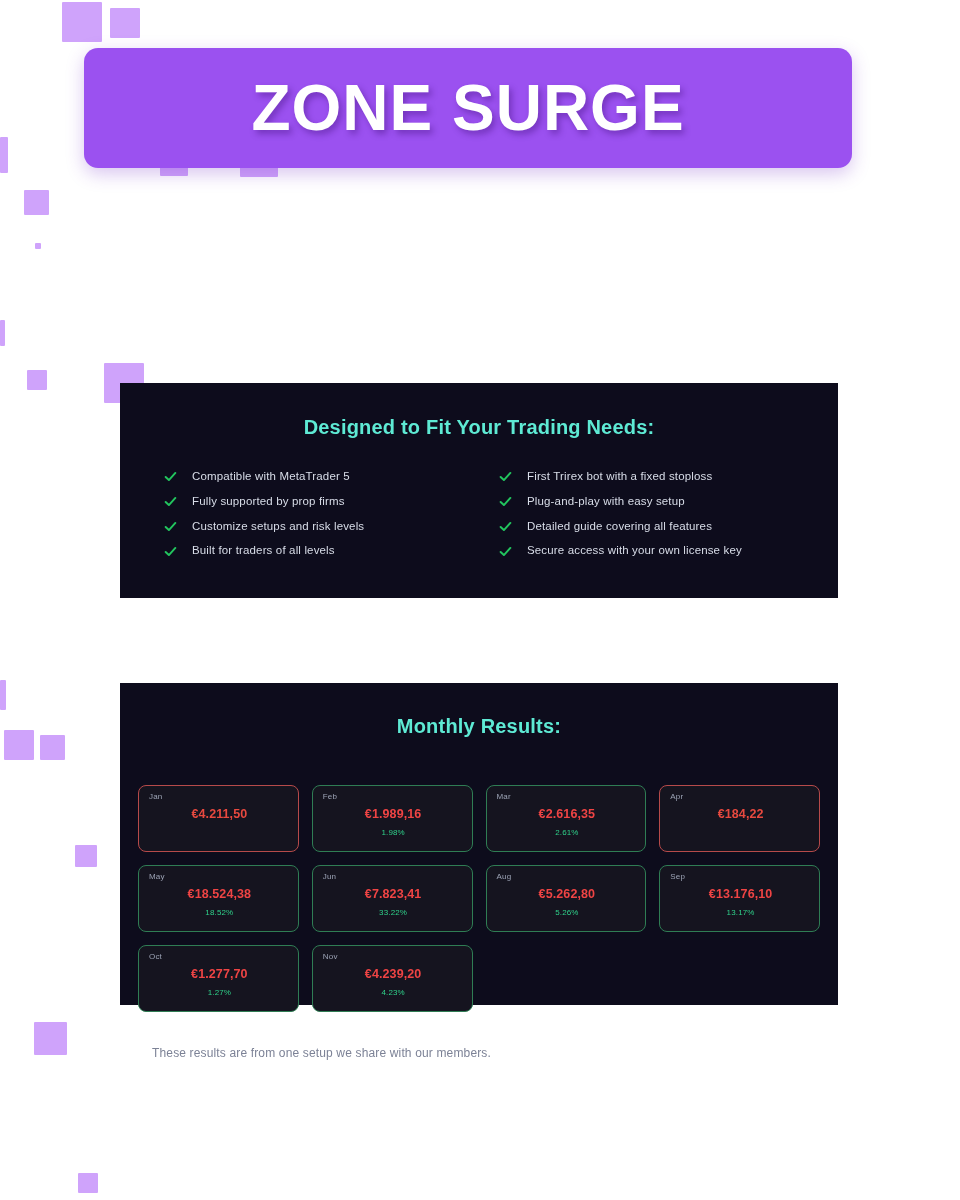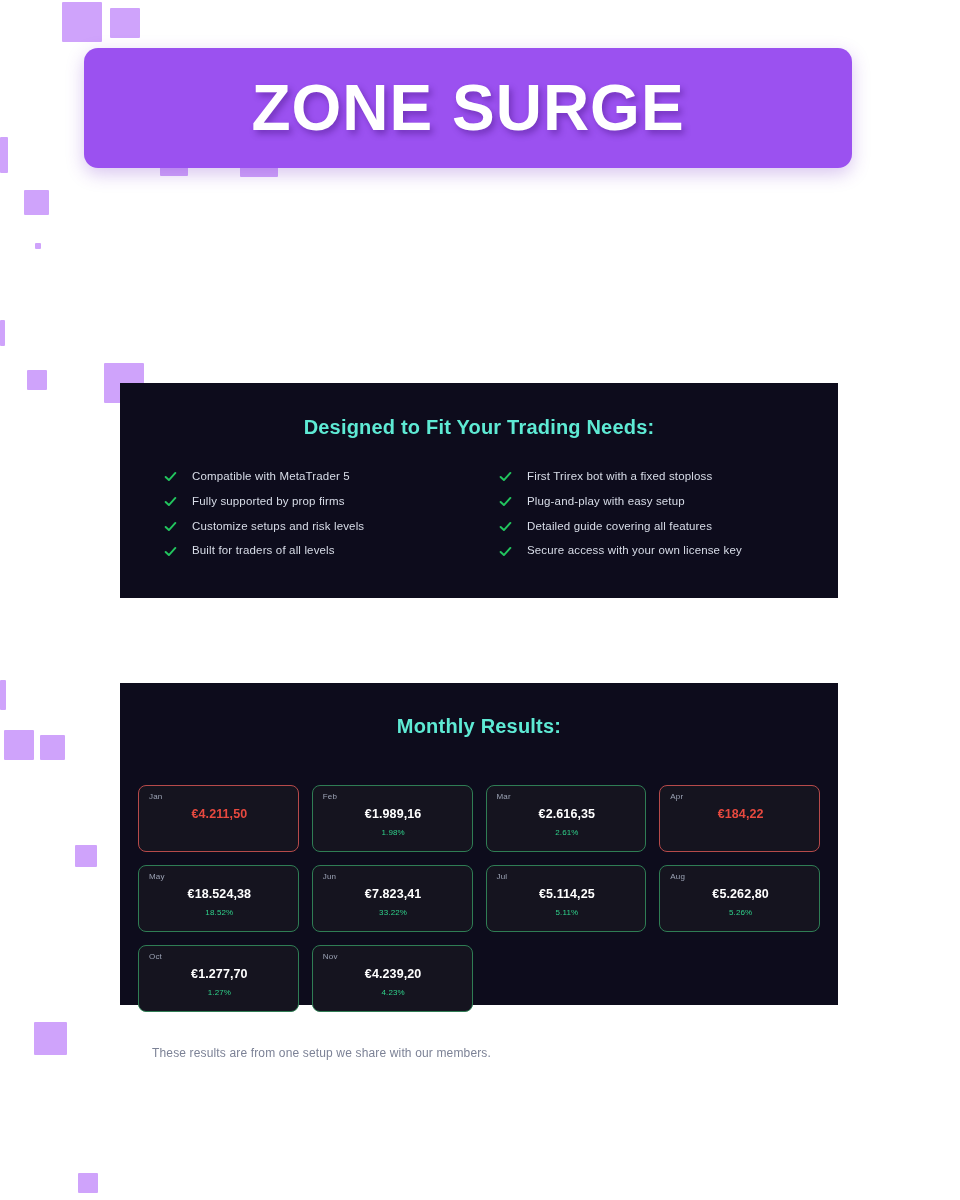--- a/index.html
+++ b/index.html
@@ -152,21 +152,21 @@
 
   .month-label {
     color: #9ca3b5;
     font-size: 8px;
     text-align: left;
     letter-spacing: 0.2px;
     line-height: 1;
   }
 
   .month-value {
-    color: #ffffff;
+    color: #ef4444;
     font-size: 12.5px;
     font-weight: 700;
     text-align: center;
     margin-top: 7px;
     line-height: 1;
     letter-spacing: 0.1px;
   }
   .month-card.negative .month-value { color: #e8493f; }
 
   .month-pct {
@@ -318,30 +318,30 @@
           <div class="month-label">May</div>
           <div class="month-value">€18.524,38</div>
           <div class="month-pct">18.52%</div>
         </div>
         <div class="month-card">
           <div class="month-label">Jun</div>
           <div class="month-value">€7.823,41</div>
           <div class="month-pct">33.22%</div>
         </div>
         <div class="month-card">
-          <div class="month-label">Jul</div>
-          <div class="month-value">€5.114,25</div>
-          <div class="month-pct">5.11%</div>
-        </div>
-        <div class="month-card">
           <div class="month-label">Aug</div>
           <div class="month-value">€5.262,80</div>
           <div class="month-pct">5.26%</div>
         </div>
         <div class="month-card">
+          <div class="month-label">Sep</div>
+          <div class="month-value">€13.176,10</div>
+          <div class="month-pct">13.17%</div>
+        </div>
+        <div class="month-card">
           <div class="month-label">Oct</div>
           <div class="month-value">€1.277,70</div>
           <div class="month-pct">1.27%</div>
         </div>
         <div class="month-card">
           <div class="month-label">Nov</div>
           <div class="month-value">€4.239,20</div>
           <div class="month-pct">4.23%</div>
         </div>
       </div>

